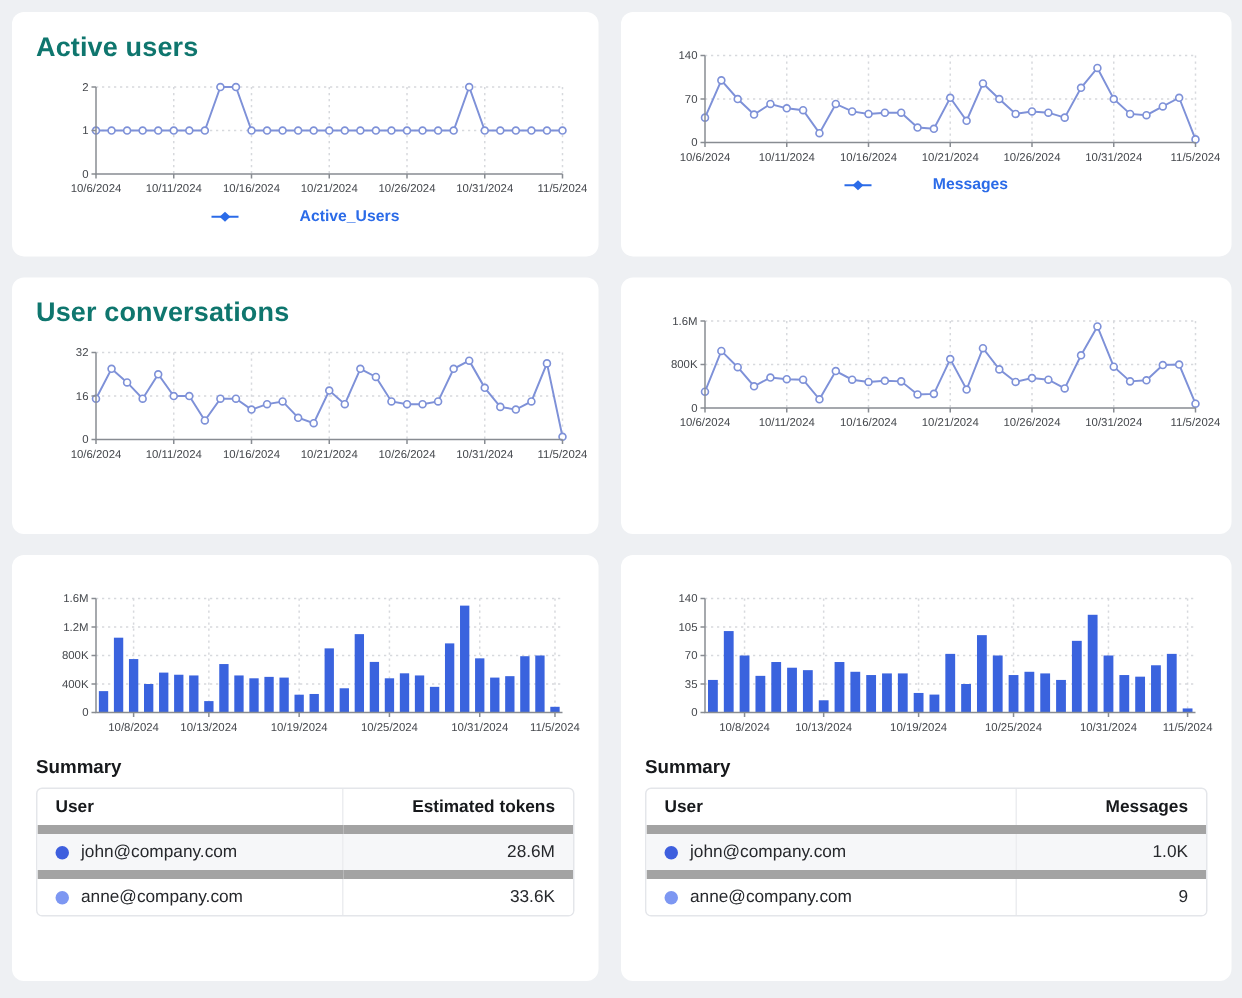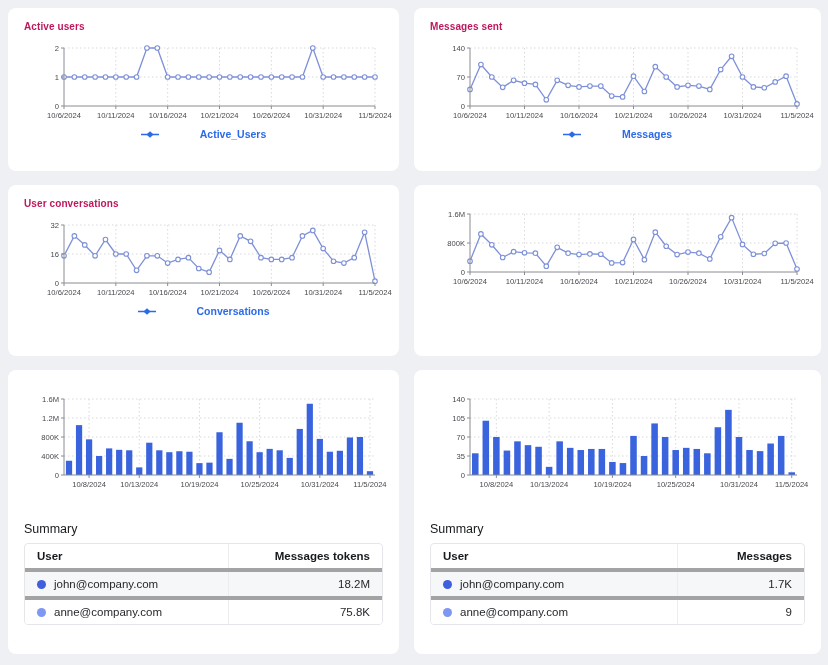--- a/index.html
+++ b/index.html
@@ -3,28 +3,28 @@
 <meta charset="utf-8">
 <style>
   * { margin:0; padding:0; box-sizing:border-box; }
   html,body { width:828px; height:665px; overflow:hidden; }
   body { font-family:"Liberation Sans","DejaVu Sans",sans-serif; background:#eef0f3; }
   .dashboard { width:828px; height:665px; display:grid;
     grid-template-columns:391px 407px; grid-template-rows:163px 171px 284px;
     gap:14px 15px; padding:8px 6px 0 8px; }
   .card { background:#ffffff; border-radius:8px; padding:13px 16px 8px 16px; overflow:hidden;
     display:flex; flex-direction:column; }
-  .card-title { font-size:10px; font-weight:700; color:#be185d; letter-spacing:.1px; }
+  .card-title { font-size:18px; font-weight:700; color:#0f766e; letter-spacing:.1px; }
   .chart-host { margin-top:10px; }
   .legend { display:flex; align-items:center; justify-content:center; gap:5px; margin-top:2px; }
   .legend-label { font-size:10.5px; font-weight:700;margin-left:36px; }
-  .summary-heading { font-size:12.5px; font-weight:400; color:#17191c; margin:27px 0 7px 0; }
+  .summary-heading { font-size:12.5px; font-weight:700; color:#17191c; margin:9px 0 7px 0; }
   .table-wrap { border:1px solid #e4e6ea; border-radius:4px; overflow:hidden; background:#fff; }
   table { width:100%; border-collapse:collapse; }
-  th, td { font-size:11.5px; padding:6px 12px; border-bottom:4px solid #a3a3a3; }
+  th, td { font-size:11.5px; padding:6px 12px; border-bottom:6px solid #a3a3a3; }
   tr:last-child td { border-bottom:none; }
   th { font-weight:700; color:#17191c; }
   td { color:#26282c; }
   .col-user { text-align:left; border-right:1px solid #ecedf0; }
   .col-val { text-align:right; }
   .row-a { background:#f6f7f9; }
   .row-b { background:#ffffff; }
   .user-cell { display:flex; align-items:center; gap:8px; }
   .user-dot { width:9px; height:9px; border-radius:50%; flex:0 0 auto; }
   svg { display:block; overflow:visible; }
@@ -106,21 +106,20 @@
         <svg width="18" height="9">
             <line x1="0" y1="4.5" x2="18" y2="4.5" stroke="#2b6be8" stroke-width="1.4"></line>
             <path d="M9 1.2 L12.6 4.5 L9 7.8 L5.4 4.5 Z" fill="#2b6be8"></path>
           </svg>
       </span>
       <span class="legend-label" style="color:#2b6be8">Active_Users</span>
     </div>
   </div>
 
   <div class="card">
-    <div class="card-title">Messages sent</div>
     <div class="chart-host">
         <svg width="375" height="84">
           <line x1="40" y1="35" x2="367" y2="35" stroke="#d7d9dd" stroke-width="1" stroke-dasharray="1.5 2.5"></line>
           <line x1="40" y1="6" x2="367" y2="6" stroke="#d7d9dd" stroke-width="1" stroke-dasharray="1.5 2.5"></line>
           <line x1="94.5" y1="6" x2="94.5" y2="64" stroke="#d7d9dd" stroke-width="1" stroke-dasharray="1.5 2.5"></line>
           <line x1="149" y1="6" x2="149" y2="64" stroke="#d7d9dd" stroke-width="1" stroke-dasharray="1.5 2.5"></line>
           <line x1="203.5" y1="6" x2="203.5" y2="64" stroke="#d7d9dd" stroke-width="1" stroke-dasharray="1.5 2.5"></line>
           <line x1="258" y1="6" x2="258" y2="64" stroke="#d7d9dd" stroke-width="1" stroke-dasharray="1.5 2.5"></line>
           <line x1="312.5" y1="6" x2="312.5" y2="64" stroke="#d7d9dd" stroke-width="1" stroke-dasharray="1.5 2.5"></line>
           <line x1="367" y1="6" x2="367" y2="64" stroke="#d7d9dd" stroke-width="1" stroke-dasharray="1.5 2.5"></line>
@@ -250,29 +249,20 @@
           <line x1="195.5" y1="64" x2="195.5" y2="67" stroke="#888c92" stroke-width="1"></line>
           <text x="195.5" y="76" text-anchor="middle" font-size="7.6" fill="#45484d" font-family="Liberation Sans, sans-serif">10/21/2024</text>
           <line x1="247.33333333333334" y1="64" x2="247.33333333333334" y2="67" stroke="#888c92" stroke-width="1"></line>
           <text x="247.33333333333334" y="76" text-anchor="middle" font-size="7.6" fill="#45484d" font-family="Liberation Sans, sans-serif">10/26/2024</text>
           <line x1="299.1666666666667" y1="64" x2="299.1666666666667" y2="67" stroke="#888c92" stroke-width="1"></line>
           <text x="299.1666666666667" y="76" text-anchor="middle" font-size="7.6" fill="#45484d" font-family="Liberation Sans, sans-serif">10/31/2024</text>
           <line x1="351" y1="64" x2="351" y2="67" stroke="#888c92" stroke-width="1"></line>
           <text x="351" y="76" text-anchor="middle" font-size="7.6" fill="#45484d" font-family="Liberation Sans, sans-serif">11/5/2024</text>
         </svg>
       </div>
-    <div class="legend">
-      <span>
-        <svg width="18" height="9">
-            <line x1="0" y1="4.5" x2="18" y2="4.5" stroke="#2b6be8" stroke-width="1.4"></line>
-            <path d="M9 1.2 L12.6 4.5 L9 7.8 L5.4 4.5 Z" fill="#2b6be8"></path>
-          </svg>
-      </span>
-      <span class="legend-label" style="color:#2b6be8">Conversations</span>
-    </div>
   </div>
 
   <div class="card">
     <div class="chart-host">
         <svg width="375" height="84">
           <line x1="40" y1="35" x2="367" y2="35" stroke="#d7d9dd" stroke-width="1" stroke-dasharray="1.5 2.5"></line>
           <line x1="40" y1="6" x2="367" y2="6" stroke="#d7d9dd" stroke-width="1" stroke-dasharray="1.5 2.5"></line>
           <line x1="94.5" y1="6" x2="94.5" y2="64" stroke="#d7d9dd" stroke-width="1" stroke-dasharray="1.5 2.5"></line>
           <line x1="149" y1="6" x2="149" y2="64" stroke="#d7d9dd" stroke-width="1" stroke-dasharray="1.5 2.5"></line>
           <line x1="203.5" y1="6" x2="203.5" y2="64" stroke="#d7d9dd" stroke-width="1" stroke-dasharray="1.5 2.5"></line>
@@ -404,41 +394,41 @@
           <line x1="345.98387096774195" y1="82" x2="345.98387096774195" y2="85" stroke="#888c92" stroke-width="1"></line>
           <text x="345.98387096774195" y="94" text-anchor="middle" font-size="7.6" fill="#45484d" font-family="Liberation Sans, sans-serif">11/5/2024</text>
         </svg>
       </div>
     <div class="summary-heading">Summary</div>
     <div class="table-wrap">
       <table>
         <thead>
           <tr>
             <th class="col-user" style="width:57%">User</th>
-            <th class="col-val">Messages tokens</th>
+            <th class="col-val">Estimated tokens</th>
           </tr>
         </thead>
         <tbody>
           <tr class="row-a">
             <td class="col-user">
               <span class="user-cell">
                 <span class="user-dot" style="background:#3e5fde"></span>
                 <span>john@company.com</span>
               </span>
             </td>
-            <td class="col-val">18.2M</td>
+            <td class="col-val">28.6M</td>
           </tr>
           <tr class="row-b">
             <td class="col-user">
               <span class="user-cell">
                 <span class="user-dot" style="background:#7d97f2"></span>
                 <span>anne@company.com</span>
               </span>
             </td>
-            <td class="col-val">75.8K</td>
+            <td class="col-val">33.6K</td>
           </tr>
         </tbody>
       </table>
     </div>
   </div>
 
   <div class="card">
     <div class="chart-host">
         <svg width="375" height="102">
           <line x1="40" y1="63" x2="367" y2="63" stroke="#d7d9dd" stroke-width="1" stroke-dasharray="1.5 2.5"></line>
@@ -517,21 +507,21 @@
           </tr>
         </thead>
         <tbody>
           <tr class="row-a">
             <td class="col-user">
               <span class="user-cell">
                 <span class="user-dot" style="background:#3e5fde"></span>
                 <span>john@company.com</span>
               </span>
             </td>
-            <td class="col-val">1.7K</td>
+            <td class="col-val">1.0K</td>
           </tr>
           <tr class="row-b">
             <td class="col-user">
               <span class="user-cell">
                 <span class="user-dot" style="background:#7d97f2"></span>
                 <span>anne@company.com</span>
               </span>
             </td>
             <td class="col-val">9</td>
           </tr>

